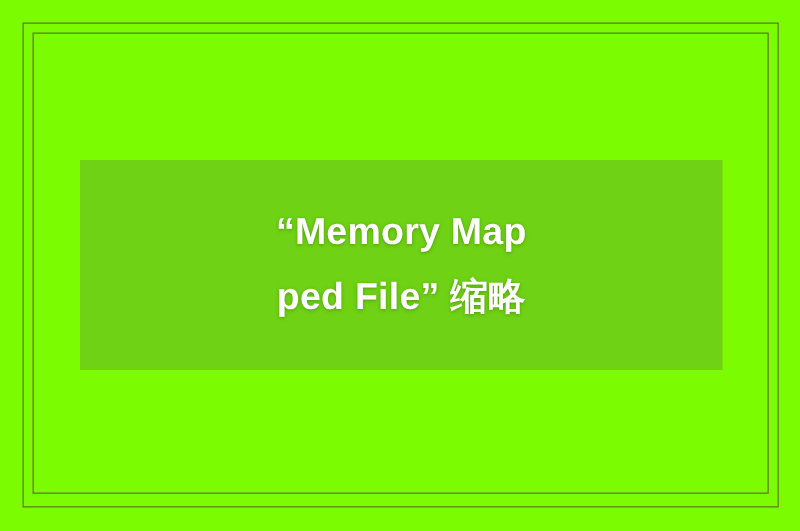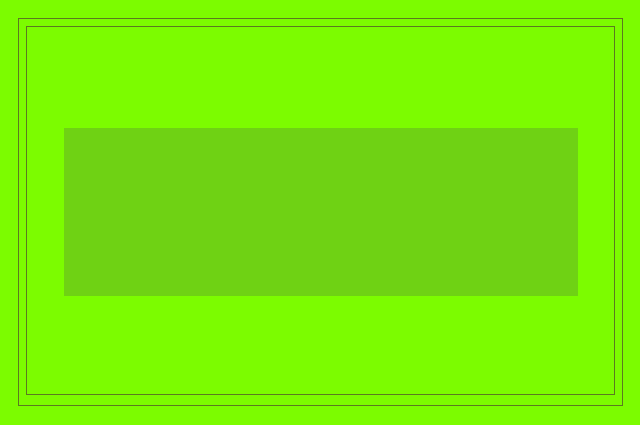--- a/index.html
+++ b/index.html
@@ -82,17 +82,19 @@
 
 <div id="slide">
 
   <div class="frame frame-outer"></div>
 
   <div class="frame frame-inner"></div>
 
   <div id="content-panel">
 
     <div id="title-block">
+      <span class="title-line">“Memory Map</span>
+      <span class="title-line">ped File” 缩略</span>
     </div>
 
   </div>
 
 </div>
 
 </body></html>

